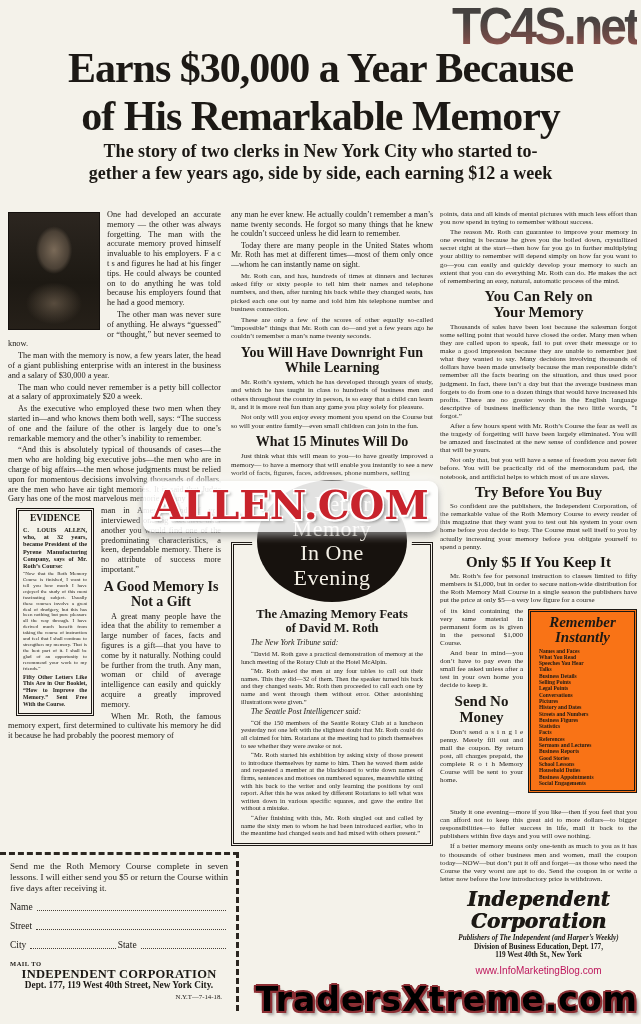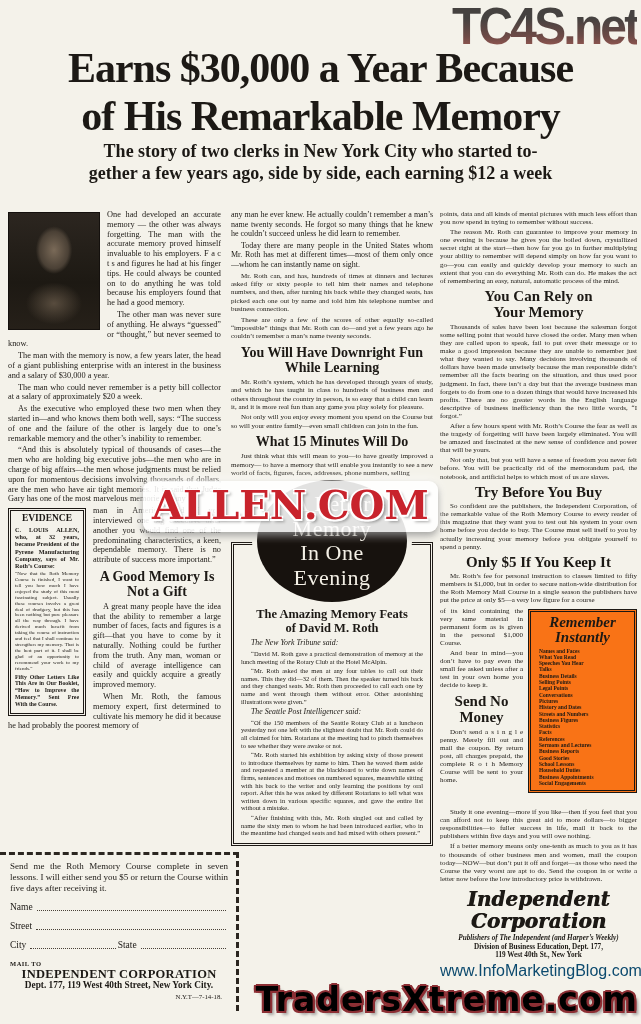--- a/index.html
+++ b/index.html
@@ -28,21 +28,21 @@
   .h-left{font-size:14px;line-height:15px;}
   .h-mid{font-size:14px;line-height:15px;}
   .h-right{font-size:15px;line-height:16.5px;margin:3px 0 2px;}
   .fine{font-size:7px;line-height:8.4px;}
   
   .photo{float:left;width:90px;height:116px;margin:2px 7px 2px 0;border:1px solid #14100d;
          background:
            radial-gradient(ellipse 26px 34px at 50% 32%, #7a6a58 0%, #4a4035 55%, rgba(0,0,0,0) 70%),
            radial-gradient(ellipse 40px 30px at 50% 78%, #584c3e 0%, rgba(0,0,0,0) 70%),
            linear-gradient(180deg,#2c2620 0%,#1d1913 60%,#262019 100%);}
-  .evidence{float:left;width:64px;border:3px double #1c1814;padding:3px 4px;margin:2px 7px 2px 0;
+  .evidence{float:left;width:64px;border:3px double #1c1814;padding:3px 4px;margin:2px 7px 2px 8px;
             background:#f4f2ea;text-align:justify;}
   .evidence-h{text-align:center;font-weight:bold;font-size:9.5px;margin-bottom:2px;}
   .evidence-intro{font-size:6.2px;line-height:7.2px;font-weight:bold;margin:0 0 2px;}
   .evidence-quote{font-size:5px;line-height:5.9px;margin:0 0 2px;}
   .evidence-foot{font-size:5.8px;line-height:6.8px;font-weight:bold;margin:0;}
   
   .coupon{position:absolute;left:0;top:852px;width:218px;height:150px;z-index:5;background:#f4f2ea;
           border-top:3px dashed #2b2620;border-right:3px dashed #2b2620;padding:6px 8px 0 10px;
           font-size:9px;line-height:11px;text-align:justify;}
   .coupon-line{display:flex;align-items:flex-end;margin-top:8px;font-size:9.5px;}
@@ -65,22 +65,22 @@
   .remember{float:right;width:97px;border:3px double #1c1814;padding:3px 3px 4px;margin:2px 0 15px 5px;
             background:#f97316;text-align:center;}
   .remember-h div{font-weight:bold;font-style:italic;font-size:15px;line-height:15px;}
   .remember-items{margin-top:3px;text-align:left;padding-left:5px;}
   .ritem{font-size:5.5px;line-height:6.3px;font-weight:bold;white-space:nowrap;}
   .clear{clear:both;}
   .signature{text-align:center;font-family:"DejaVu Serif",serif;font-weight:bold;font-style:italic;
              font-size:20px;line-height:22px;margin:5px 0 2px;text-shadow:.6px 0 #1c1915;}
   .pub{text-align:center;font-weight:bold;font-size:7.2px;line-height:8.6px;text-indent:0 !important;}
   .pub-italic{font-style:italic;}
-  .wm-info{text-align:center;color:#0c4a6e;font-family:"Liberation Sans",sans-serif;
-           font-size:16px;line-height:17px;margin-top:2px;}
+  .wm-info{text-align:center;color:#be185d;font-family:"Liberation Sans",sans-serif;
+           font-size:10px;line-height:17px;margin-top:2px;}
   
   .wm-dlsub{position:absolute;left:143px;top:481px;z-index:30;background:rgba(255,255,255,.88);
             border-radius:9px;padding:1px 9px 4px;box-shadow:0 4px 7px rgba(70,70,70,.45),0 0 12px rgba(255,255,255,.95);
             font-family:"DejaVu Serif",serif;font-weight:bold;font-size:40px;line-height:46px;color:#c8232c;
             letter-spacing:0;text-shadow:1.5px 1.5px 0 #fff,-1.5px -1.5px 0 #fff,1.5px -1.5px 0 #fff,
             -1.5px 1.5px 0 #fff,3px 3px 3px rgba(0,0,0,.35);}
   .wm-traders{position:absolute;right:3px;top:980px;z-index:30;font-family:"DejaVu Sans",sans-serif;
               font-weight:bold;font-size:33px;line-height:40px;letter-spacing:1px;color:#000000;
               text-shadow:-2px -1px 0 #8c2f34,2px -1px 0 #8c2f34,-2px 2px 0 #8c2f34,2px 2px 0 #8c2f34,
               0 -2px 0 #8c2f34,0 2px 0 #8c2f34,-2px 0 0 #8c2f34,2px 0 0 #8c2f34,

